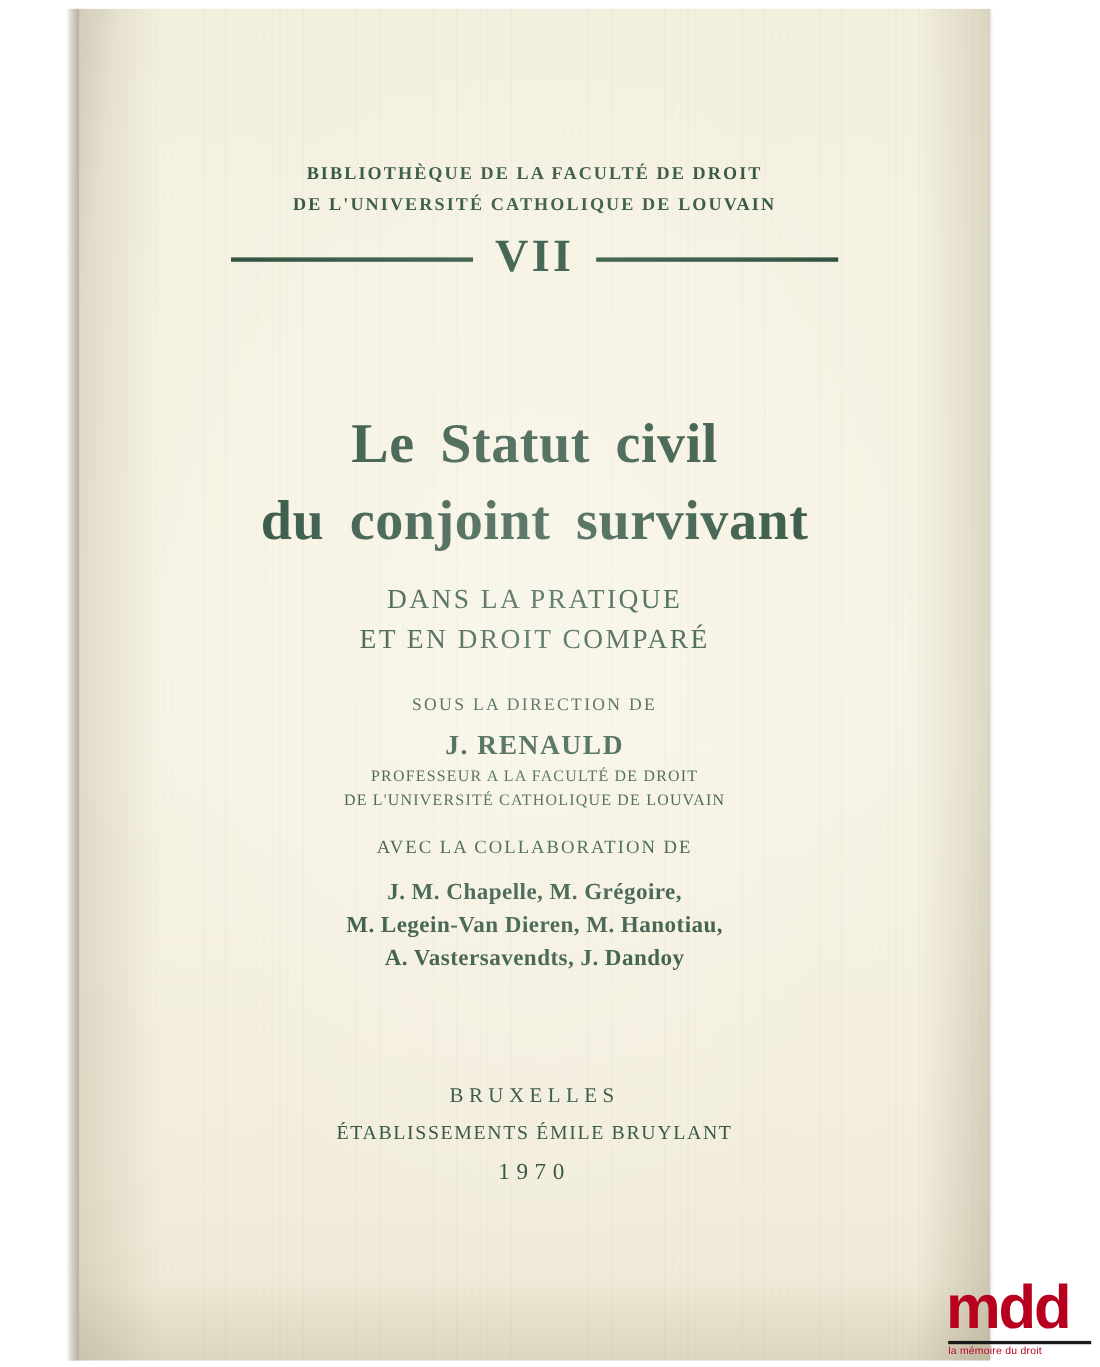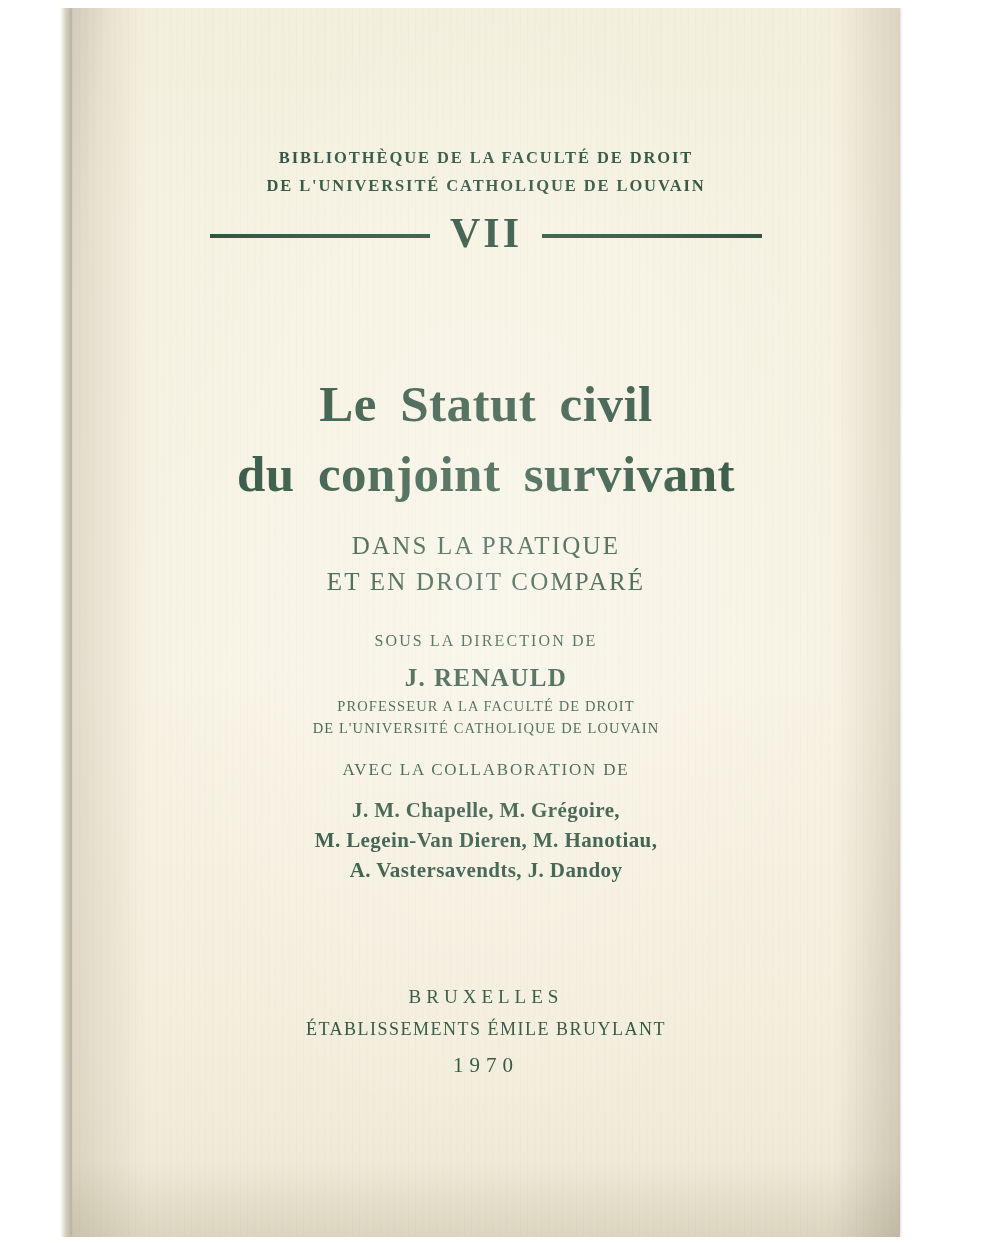--- a/index.html
+++ b/index.html
@@ -305,14 +305,19 @@
       <div id="city">BRUXELLES</div>
       <div id="publisher">ÉTABLISSEMENTS ÉMILE BRUYLANT</div>
       <div id="year">1970</div>
 
     </div>
   </div>
 
   <div class="edge-top-white"></div>
   <div class="edge-bottom-white"></div>
 
+  <div id="watermark">
+    <div class="wm-letters"><span class="m">m</span><span class="d1">d</span><span class="d2">d</span></div>
+    <div class="wm-bar"></div>
+    <div class="wm-tag">la mémoire du droit</div>
+  </div>
 
 </div>
 
 </body></html>

